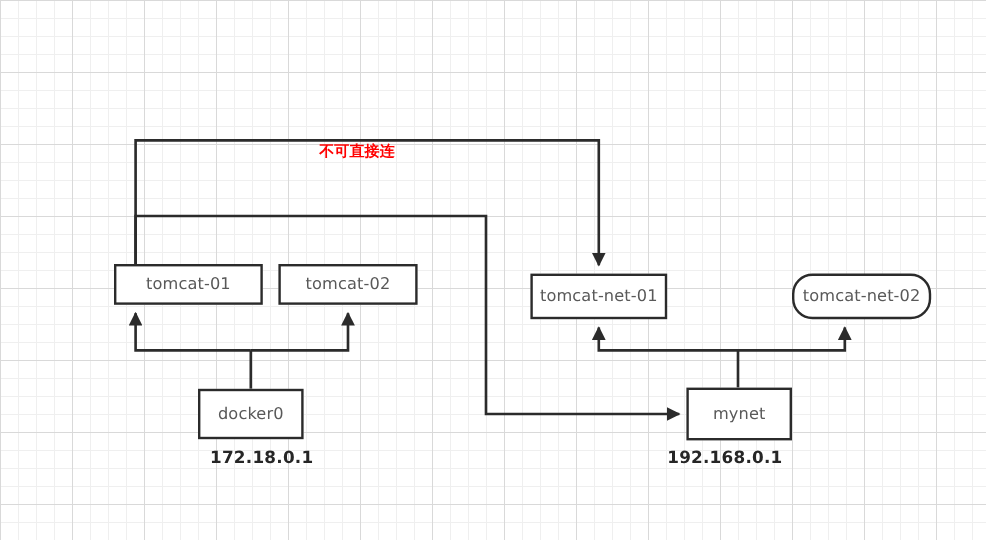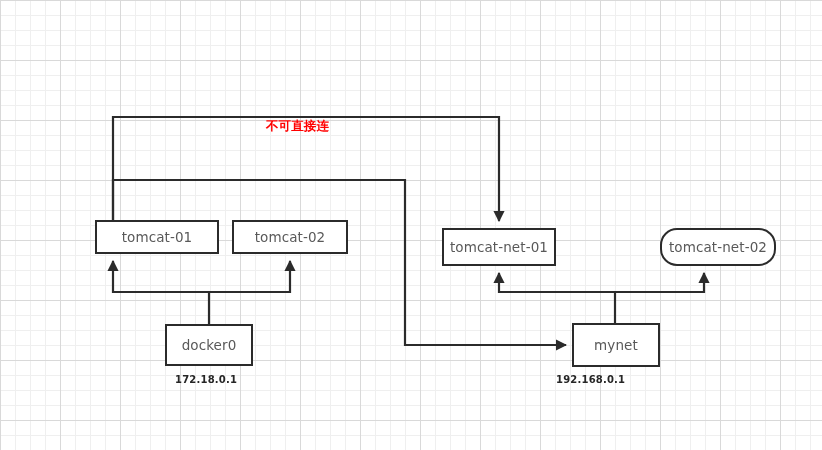--- a/index.html
+++ b/index.html
@@ -37,21 +37,21 @@
     color: #595959;
     font-size: 13.5px;
     display: flex;
     align-items: center;
     justify-content: center;
     letter-spacing: 0.1px;
     white-space: nowrap;
   }
   .iplabel {
     position: absolute;
-    font-size: 10px;
+    font-size: 14px;
     font-weight: bold;
     color: #262626;
     white-space: nowrap;
     letter-spacing: 0.2px;
   }
   .edgelabel {
     position: absolute;
     font-size: 12.5px;
     font-weight: bold;
     white-space: nowrap;

